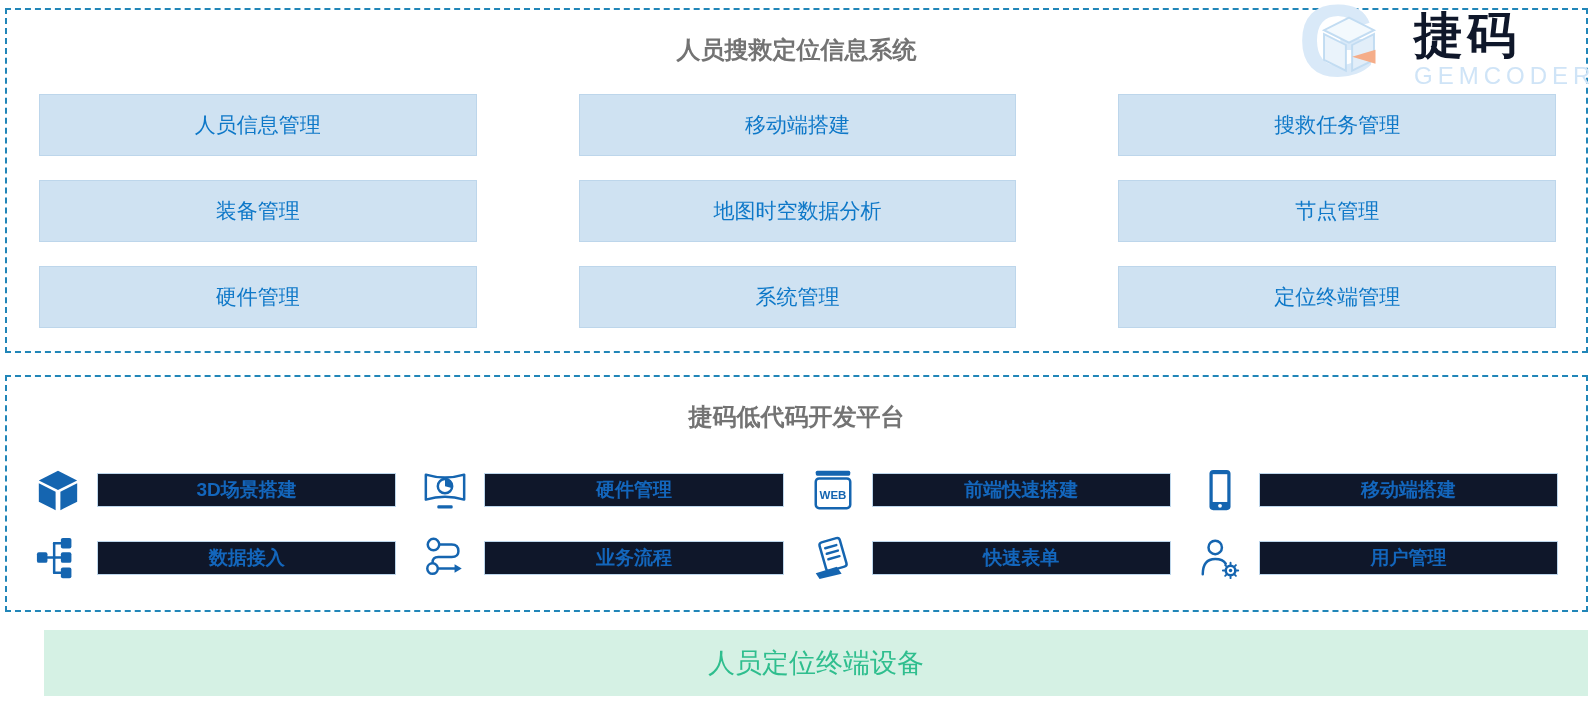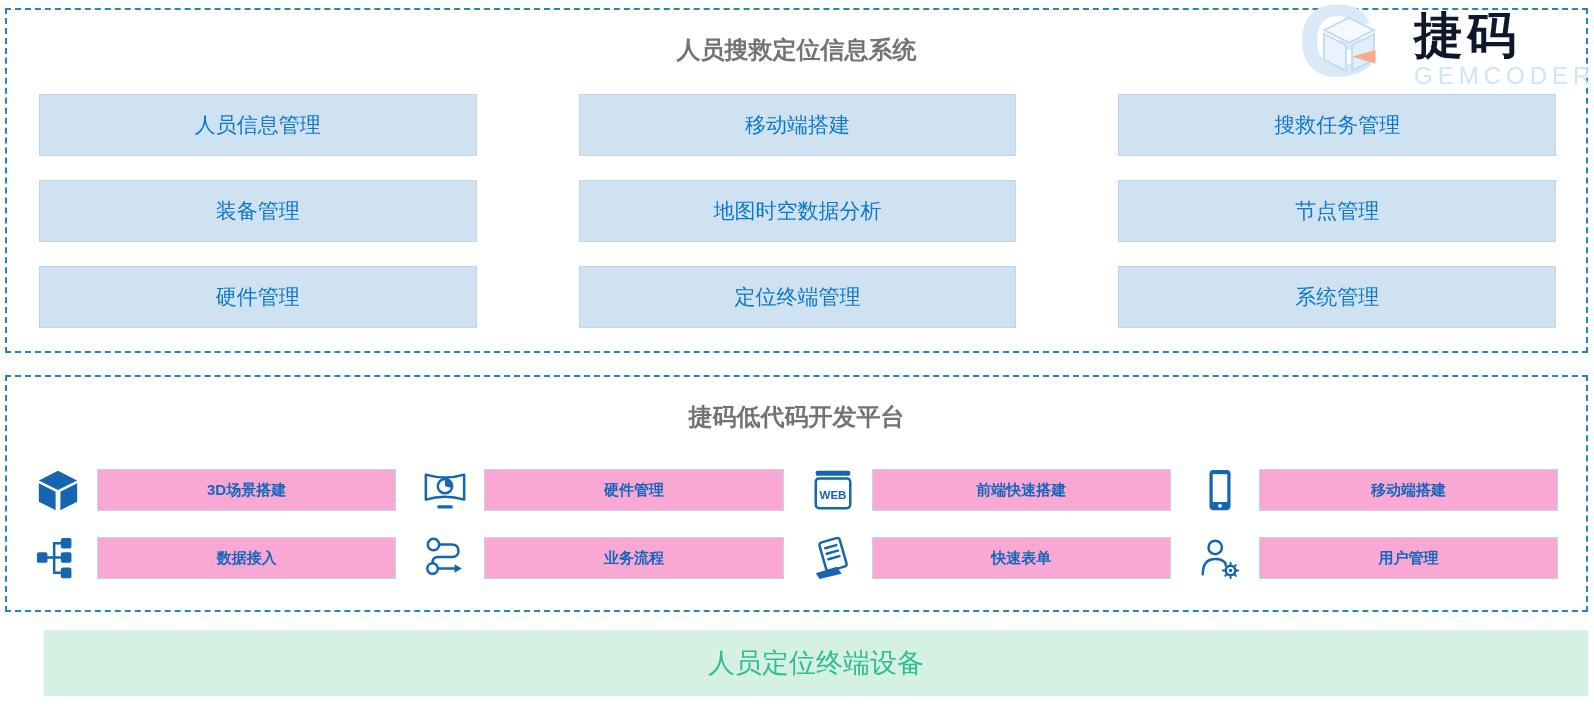--- a/index.html
+++ b/index.html
@@ -51,26 +51,26 @@
     display:grid;
     grid-template-columns:repeat(4,1fr);
     column-gap:26px;
     row-gap:22px;
     padding:34px 28px 0 28px;
   }
   .platform-item { display:flex; align-items:center; gap:16px; }
   .platform-icon { width:46px; height:46px; flex:0 0 46px; }
   .platform-label {
     flex:1;
-    background:#f9a8d4;
+    background:#0f172a;
     border:1px solid #bdd6eb;
     box-sizing:border-box;
-    height:42px;
+    height:34px;
     display:flex; align-items:center; justify-content:center;
-    font-size:15px;
+    font-size:19px;
     font-weight:bold;
     color:#1366bc;
   }
 
   
   #device-bar {
     position:absolute;
     left:44px; top:630px;
     width:1544px; height:66px;
     background:#d5f1e4;
@@ -114,22 +114,22 @@
 <div id="system-section" class="section-dashed">
   <div class="section-title">人员搜救定位信息系统</div>
   <div class="module-grid">
     <div class="module-box">人员信息管理</div>
     <div class="module-box">移动端搭建</div>
     <div class="module-box">搜救任务管理</div>
     <div class="module-box">装备管理</div>
     <div class="module-box">地图时空数据分析</div>
     <div class="module-box">节点管理</div>
     <div class="module-box">硬件管理</div>
+    <div class="module-box">系统管理</div>
     <div class="module-box">定位终端管理</div>
-    <div class="module-box">系统管理</div>
   </div>
 </div>
 
 <div id="platform-section" class="section-dashed">
   <div class="section-title">捷码低代码开发平台</div>
   <div class="platform-grid">
 
     <div class="platform-item">
       <svg class="platform-icon" viewBox="0 0 48 48">
         <polygon class="fill" points="24,4 44,14 24,24 4,14"></polygon>

